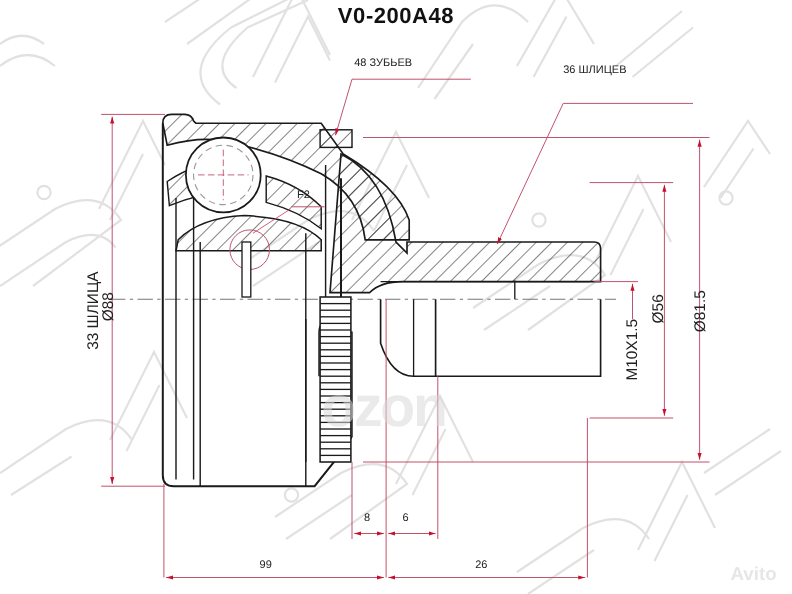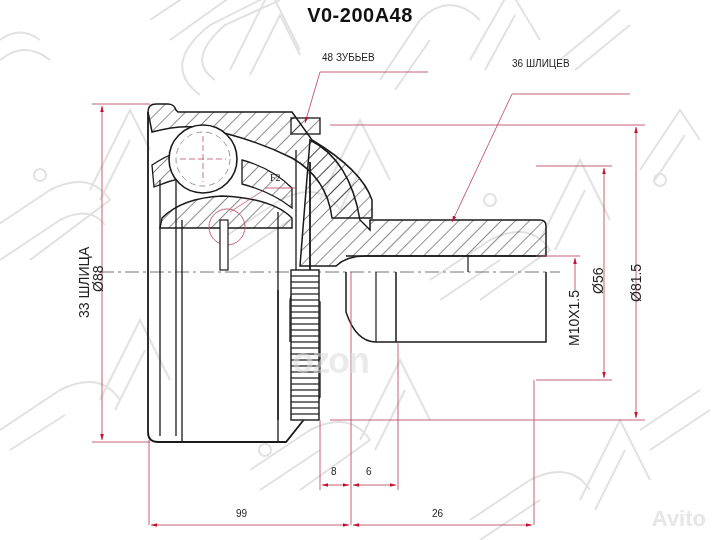--- a/index.html
+++ b/index.html
@@ -1,22 +1,22 @@
 <!DOCTYPE html>
 <html><head>
   <meta charset="utf-8">
   <style>
     html, body { margin: 0; padding: 0; background: #ffffff; }
     body { width: 720px; height: 540px; overflow: hidden; position: relative; font-family: "Liberation Sans", sans-serif; }
     #stage { position: absolute; left: 0; top: 0; width: 720px; height: 540px; }
     .title { position: absolute; left: 0; width: 720px; top: 4px; text-align: center; font-size: 20px; font-weight: bold; color: #111; letter-spacing: 0.5px; }
     .lbl { position: absolute; font-size: 10px; color: #222; white-space: nowrap; }
     .vlbl { position: absolute; font-size: 14px; color: #222; white-space: nowrap; transform-origin: left top; transform: rotate(-90deg); }
-    .avito { position: absolute; right: 14px; bottom: 8px; font-size: 22px; font-weight: bold; color: #e6e6e6; }
-    .ozon { position: absolute; left: 292px; top: 340px; font-size: 36px; font-weight: bold; color: #d9d9d9; opacity: 0.55; letter-spacing: -2px; }
+    .avito { position: absolute; right: 14px; bottom: 8px; font-size: 17px; font-weight: bold; color: #e6e6e6; }
+    .ozon { position: absolute; left: 292px; top: 340px; font-size: 52px; font-weight: bold; color: #d9d9d9; opacity: 0.55; letter-spacing: -2px; }
   </style>
 </head>
 <body>
 
 <div id="stage">
   <svg width="720" height="540" viewBox="0 0 720 540" xmlns="http://www.w3.org/2000/svg">
     <defs>
       <pattern id="hatch" width="10" height="10" patternUnits="userSpaceOnUse" patternTransform="rotate(45)">
         <line x1="0" y1="0" x2="0" y2="10" stroke="#1a1a1a" stroke-width="1"></line>
       </pattern>
@@ -149,21 +149,21 @@
       <polyline points="295,188 265,188"></polyline>
     </g>
   </svg>
 
   <div class="ozon">ozon</div>
 
   <div class="title">V0-200A48</div>
 
   <div class="lbl" style="left:322px;top:52px;">48 ЗУБЬЕВ</div>
   <div class="lbl" style="left:512px;top:58px;">36 ШЛИЦЕВ</div>
-  <div class="lbl" style="left:270px;top:172px;font-family:Liberation Serif, serif;">F2</div>
+  <div class="lbl" style="left:270px;top:172px;">F2</div>
 
   <div class="vlbl" style="left:76px;top:318px;">33 ШЛИЦА</div>
   <div class="vlbl" style="left:90px;top:292px;">Ø88</div>
   <div class="vlbl" style="left:566px;top:346px;">M10X1.5</div>
   <div class="vlbl" style="left:590px;top:294px;">Ø56</div>
   <div class="vlbl" style="left:628px;top:302px;">Ø81.5</div>
 
   <div class="lbl" style="left:331px;top:466px;">8</div>
   <div class="lbl" style="left:366px;top:466px;">6</div>
   <div class="lbl" style="left:236px;top:508px;">99</div>

